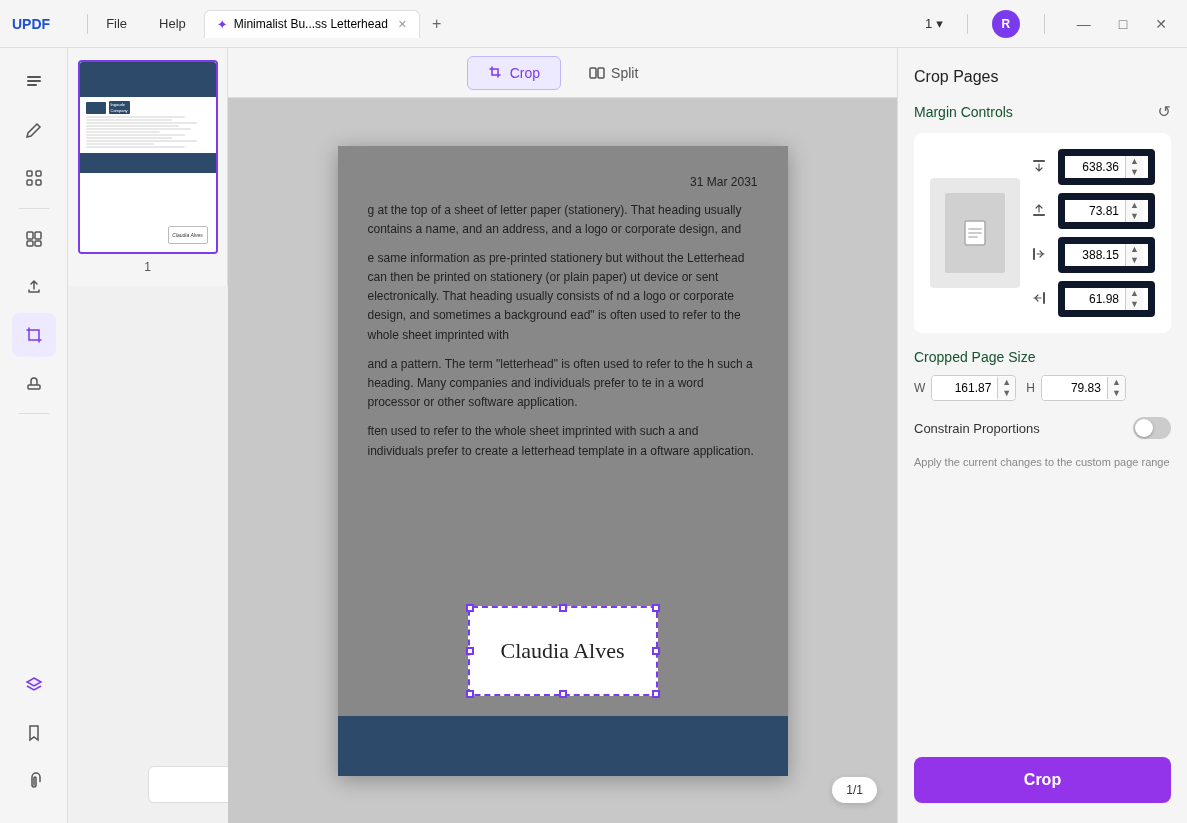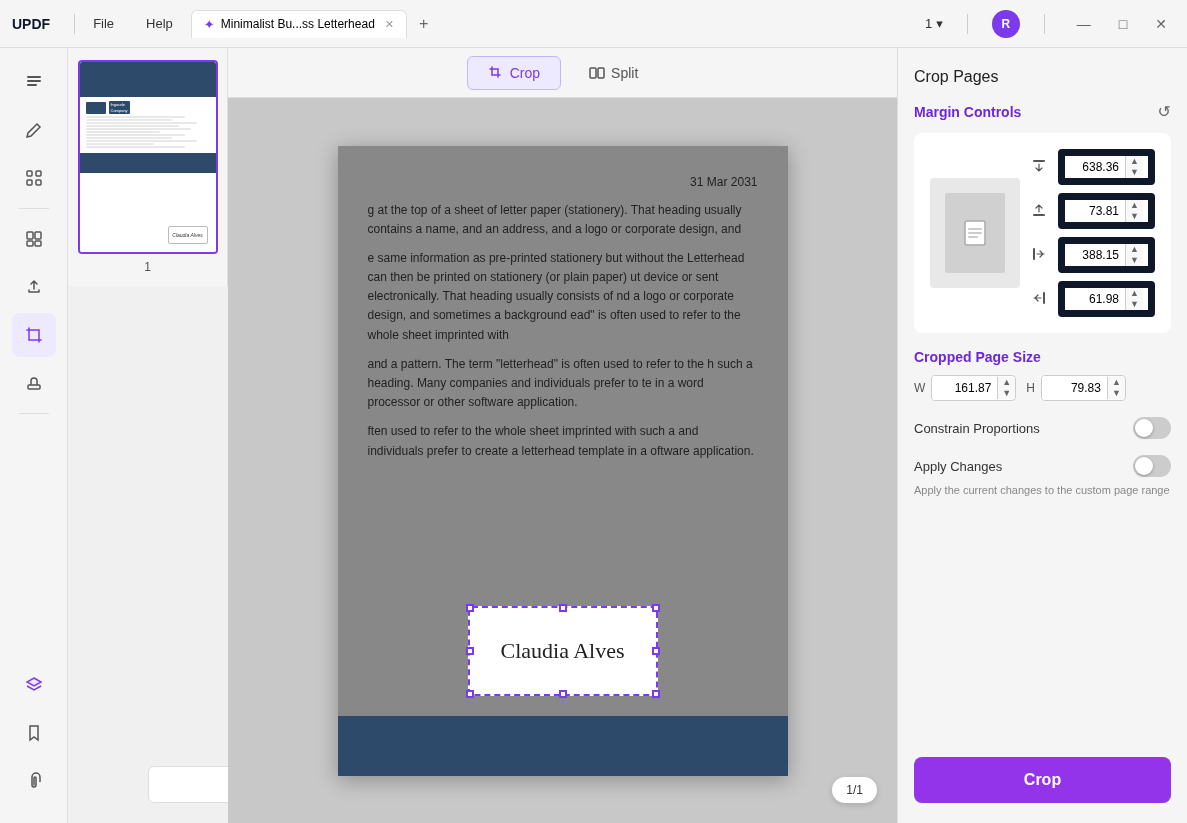--- a/index.html
+++ b/index.html
@@ -9,24 +9,24 @@
     .title-bar {
       height: 48px;
       background: #f5f5f5;
       display: flex;
       align-items: center;
       padding: 0 12px;
       border-bottom: 1px solid #ddd;
       flex-shrink: 0;
     }
     .title-bar-logo {
-      color: #0f172a;
+      color: #1d4ed8;
       font-weight: bold;
       font-size: 14px;
-      margin-right: 12px;
+      margin-right: 25px;
     }
     .title-bar-divider {
       width: 1px;
       height: 20px;
       background: #ccc;
       margin: 0 12px;
     }
     .title-bar-menu {
       display: flex;
       gap: 20px;
@@ -373,22 +373,22 @@
       color: #222;
     }
     .section-header {
       display: flex;
       align-items: center;
       justify-content: space-between;
       margin-bottom: 12px;
     }
     .section-title {
       font-size: 14px;
-      font-weight: 700;
-      color: #6d28d9;
+      font-weight: 400;
+      color: #14532d;
     }
     .reset-btn {
       background: none;
       border: none;
       cursor: pointer;
       font-size: 16px;
       color: #666;
     }
     
     .margin-visual-area {
@@ -870,26 +870,20 @@
     </div>
 
     <div class="constrain-row">
       <span class="constrain-label">Constrain Proportions</span>
       <div class="toggle">
         <div class="toggle-knob"></div>
       </div>
     </div>
 
     <div class="apply-section">
-      <div class="apply-row">
-        <span class="apply-label">Apply Changes</span>
-        <div class="toggle">
-          <div class="toggle-knob"></div>
-        </div>
-      </div>
       <span class="apply-desc">Apply the current changes to the custom page range</span>
     </div>
 
     <div style="flex:1;"></div>
 
     <button class="crop-action-btn">Crop</button>
   </div>
 
 </div>
 

